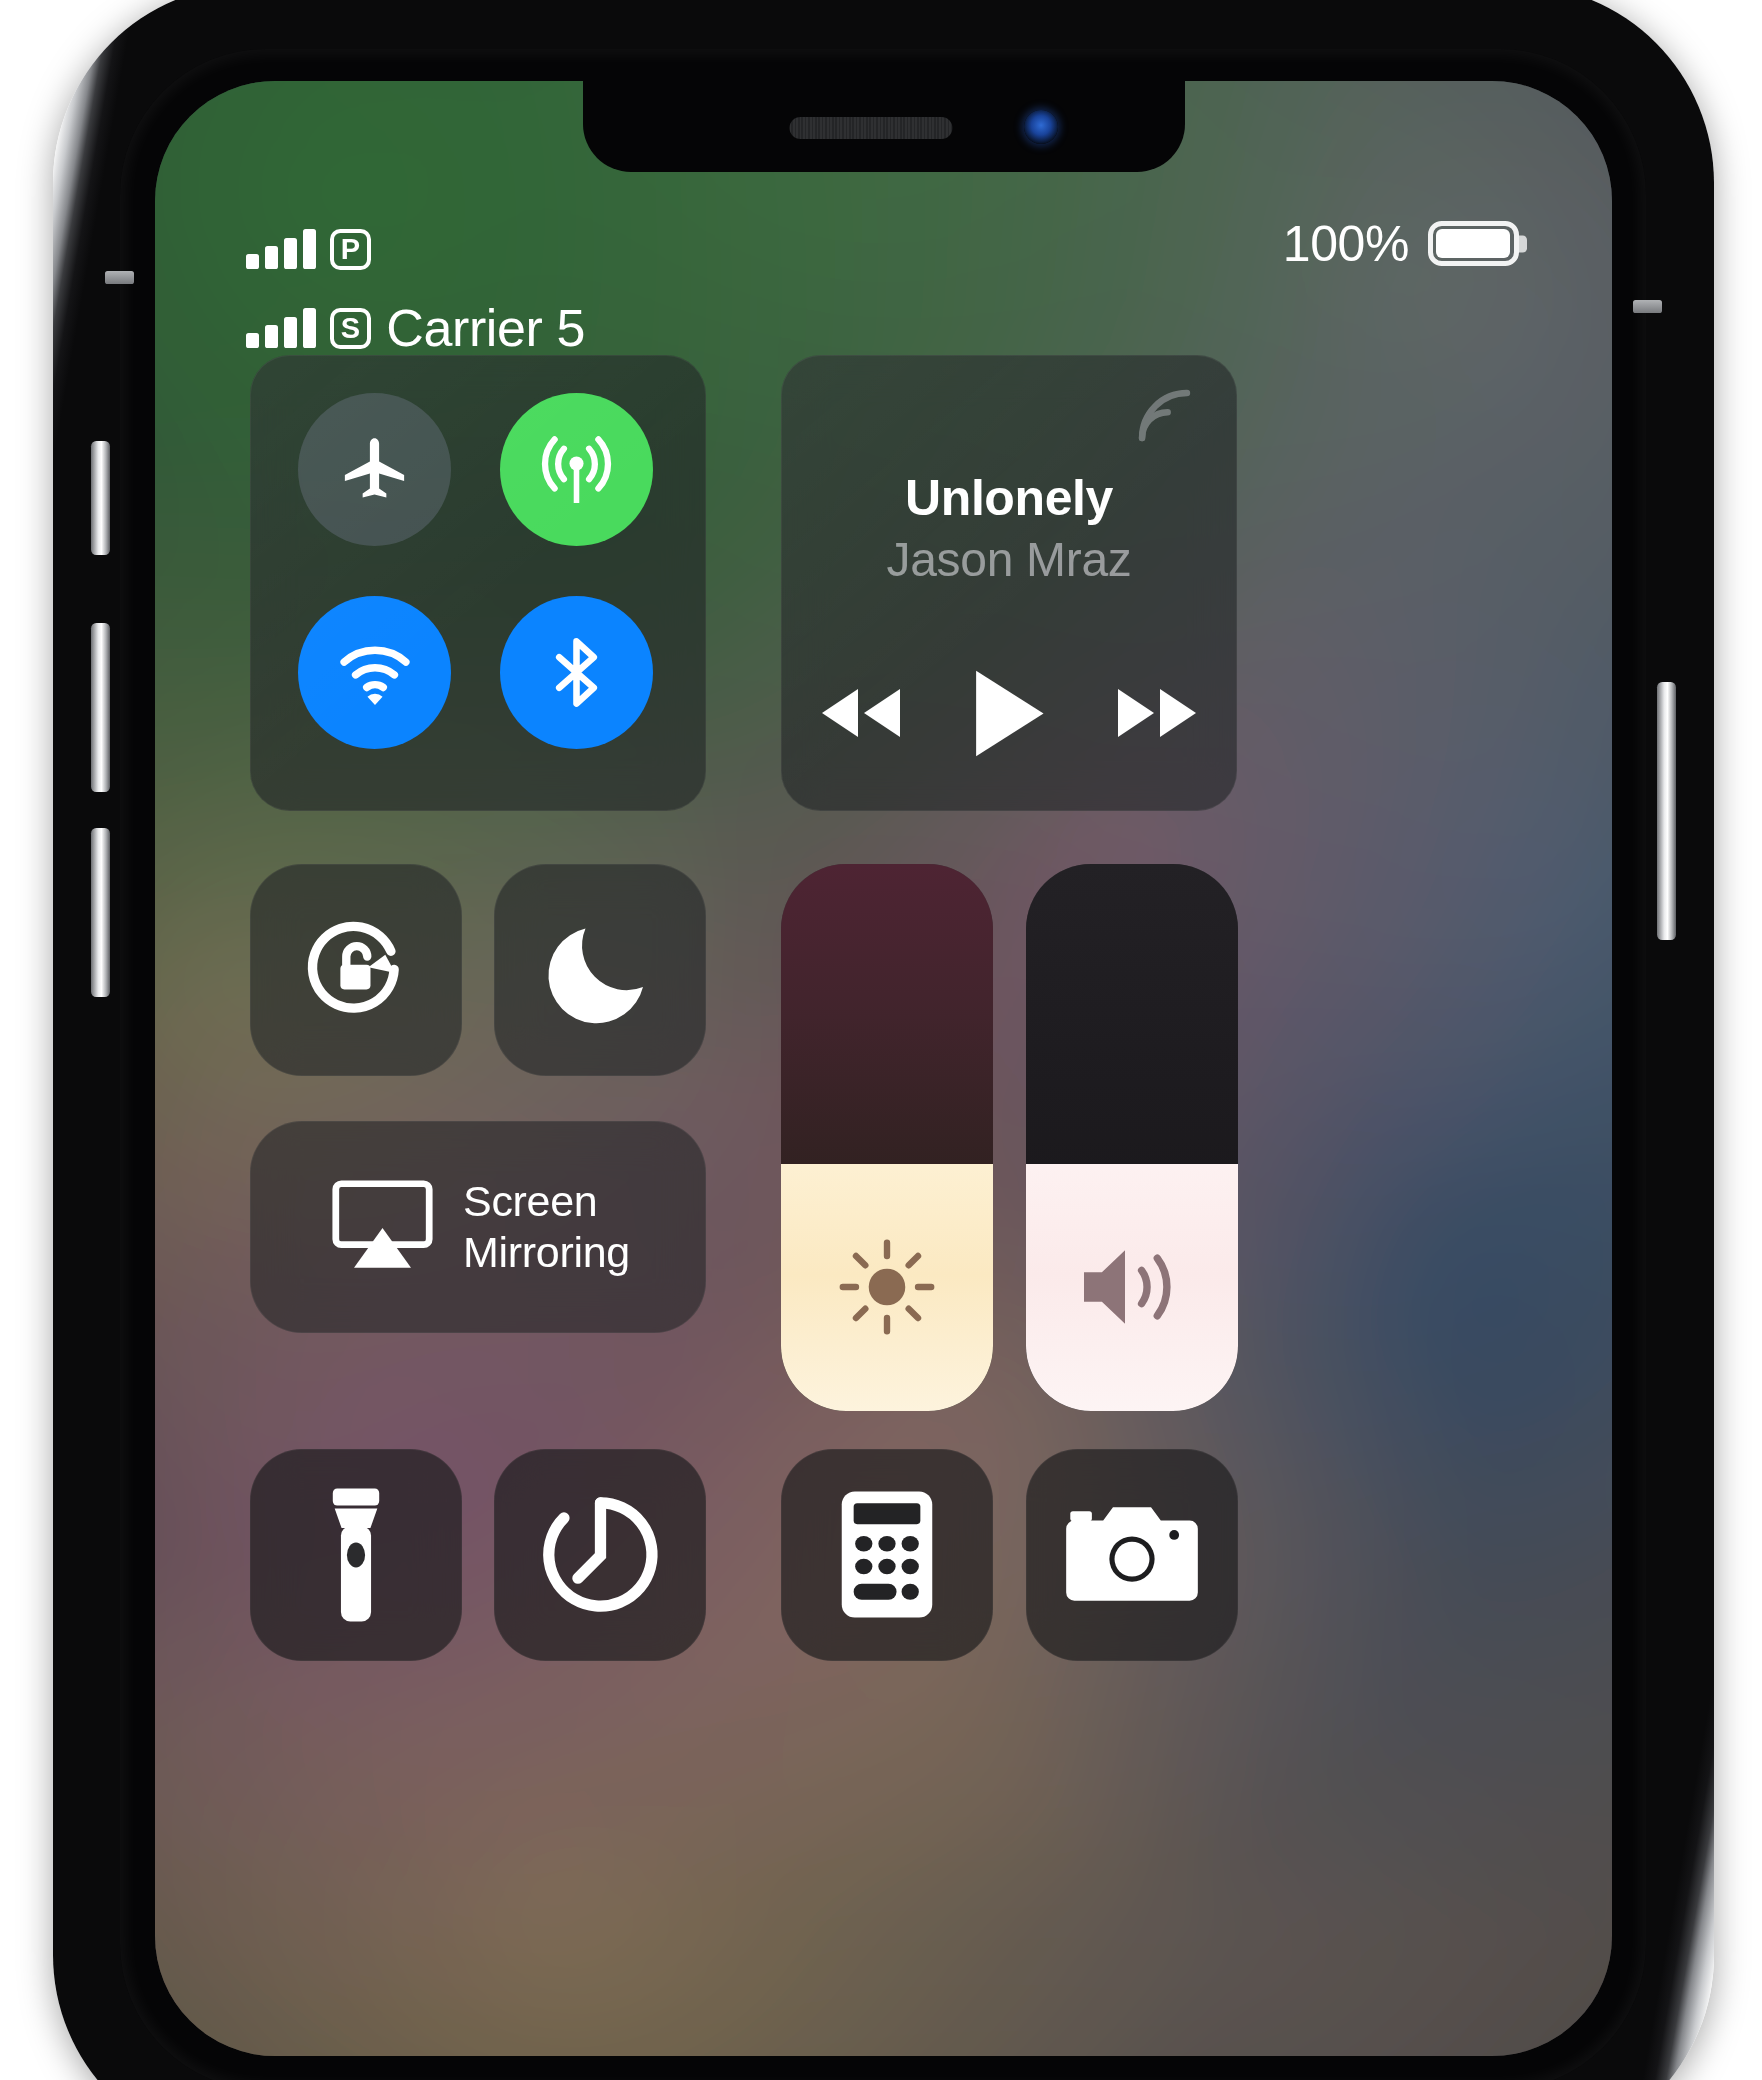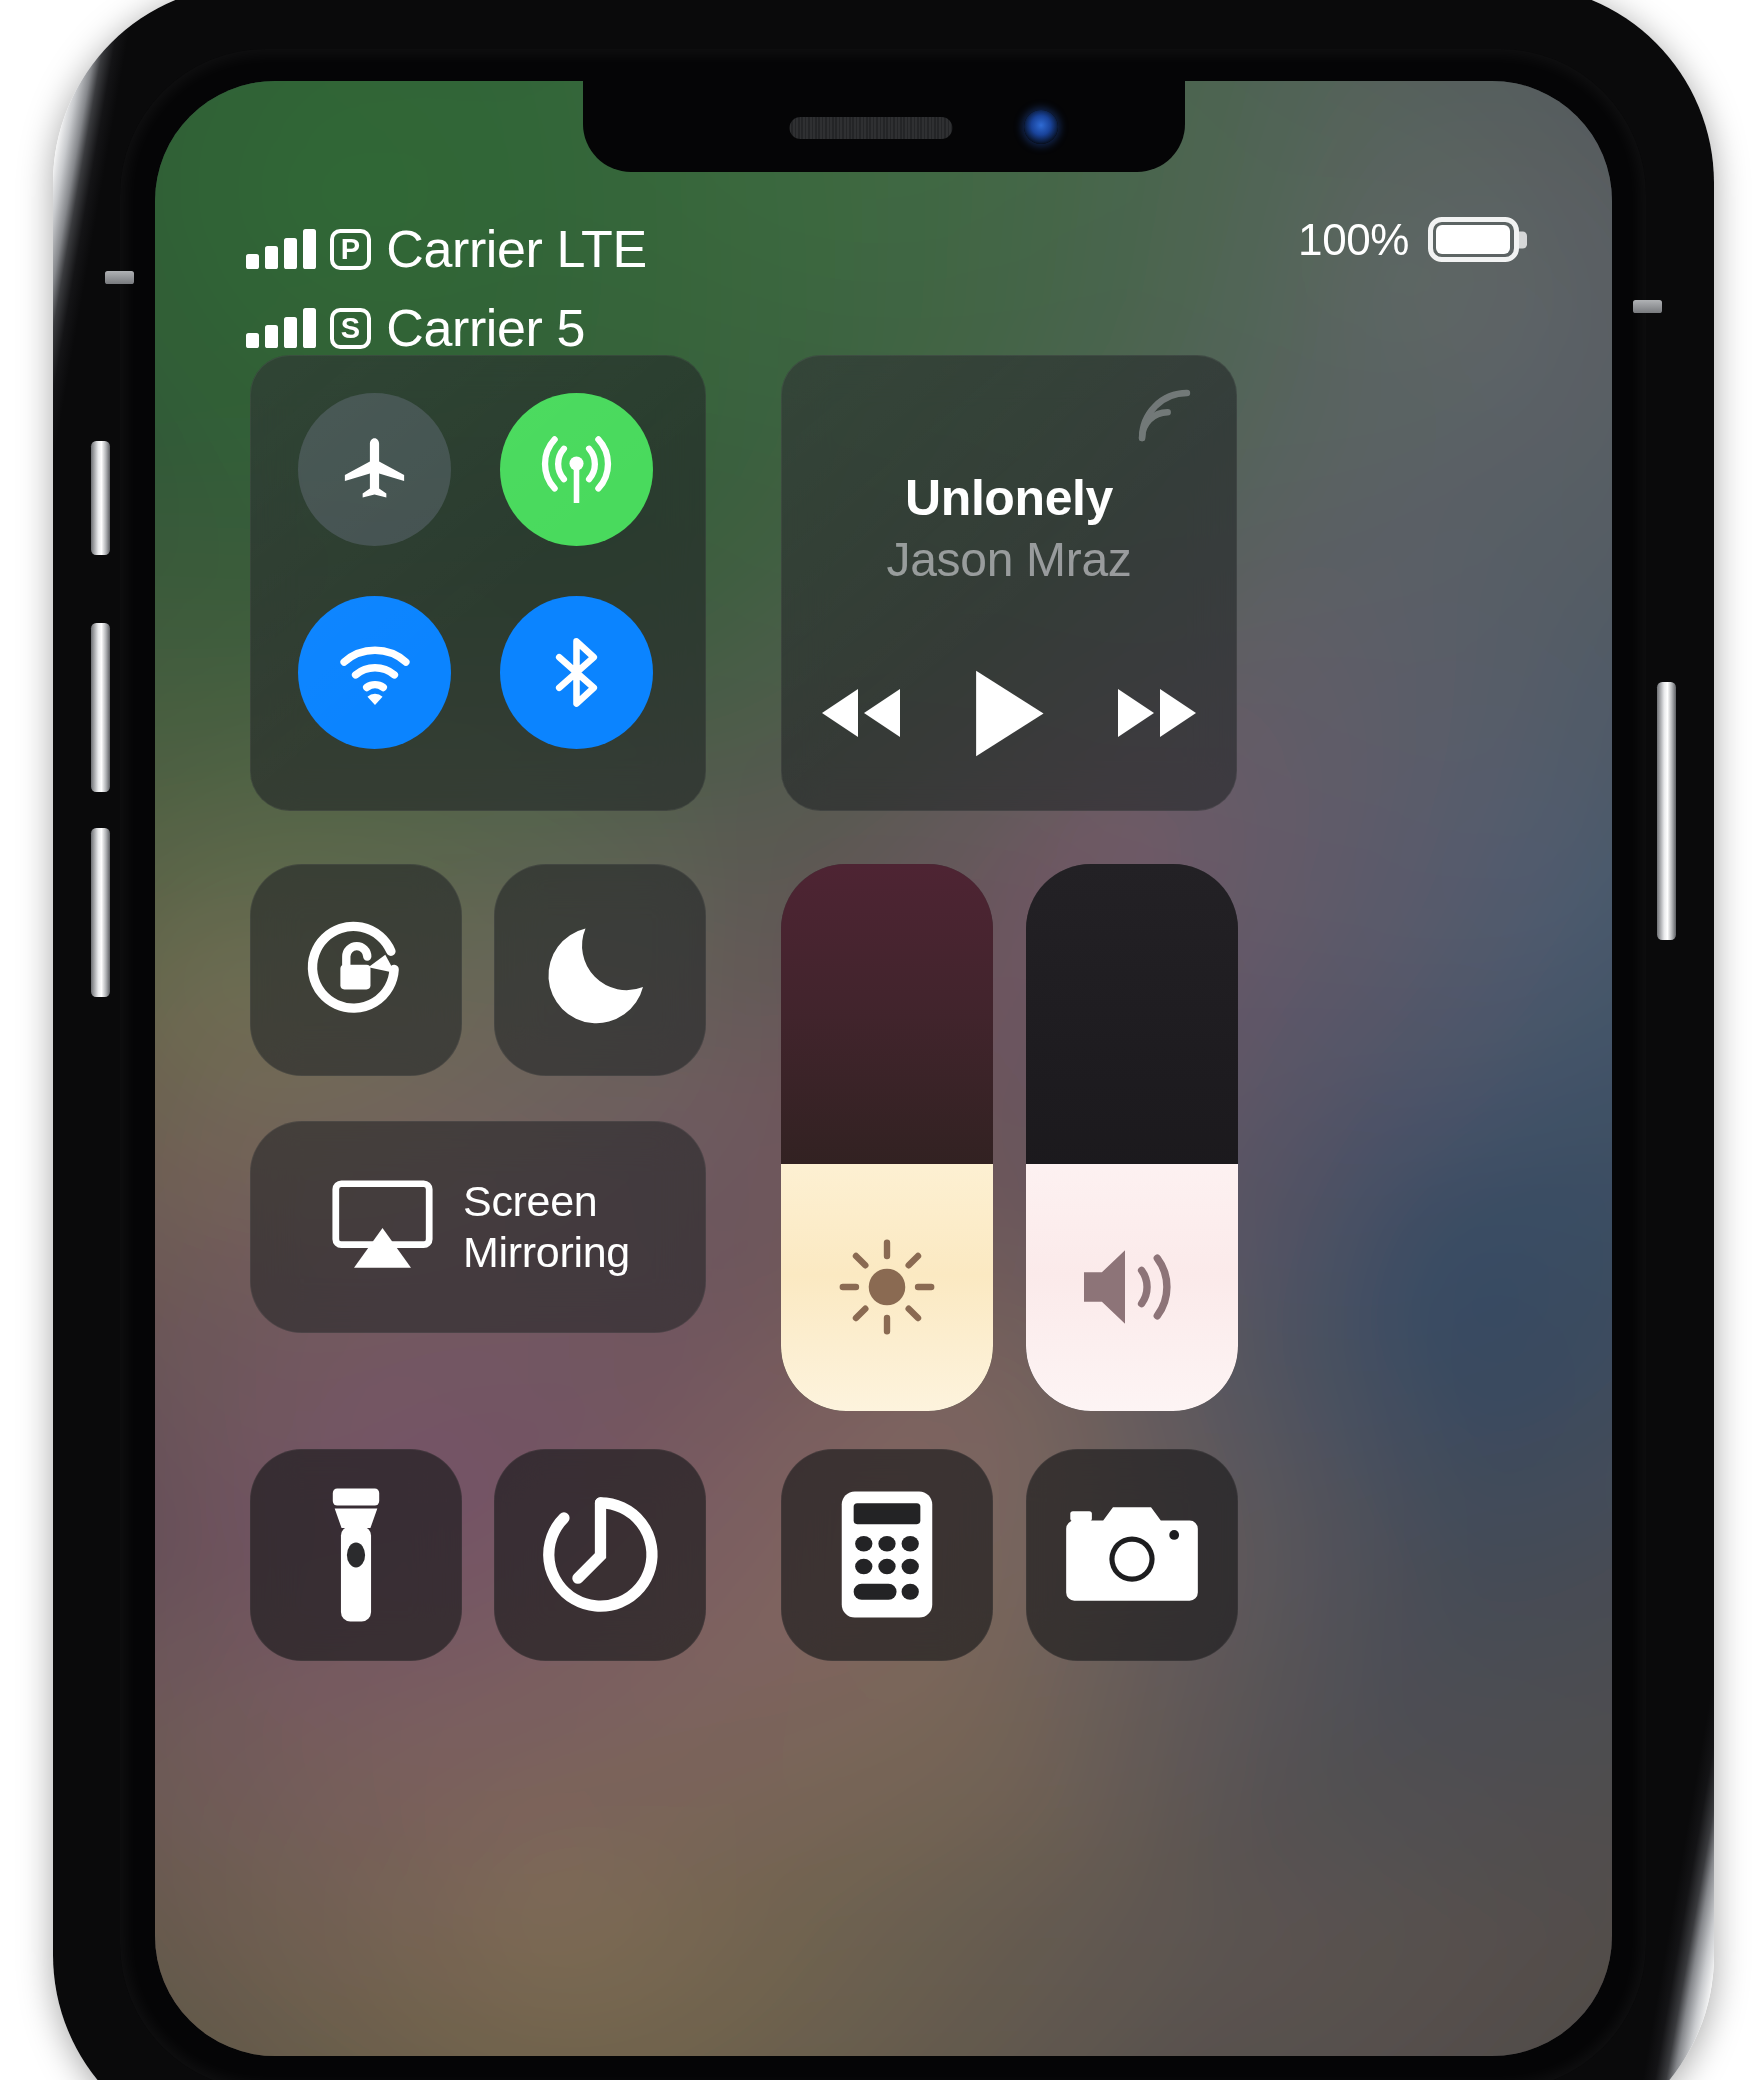--- a/index.html
+++ b/index.html
@@ -138,21 +138,21 @@
   .bars i:nth-child(4){ height: 40px; }
   .simbadge {
     width: 41px; height: 41px; border: 4.3px solid #fff; border-radius: 10.3px;
     display: flex; align-items: center; justify-content: center;
     font-size: 29px; font-weight: bold; line-height: 1; margin-right: 15.5px;
     letter-spacing: 0;
   }
   .carrier-name { font-size: 52px; font-weight: 400; letter-spacing: -0.4px; white-space: nowrap; }
 
   .status-right { position: absolute; right: 93px; top: 5.2px; display: flex; align-items: center; }
-  #battery-pct { font-size: 44px; font-weight: 400; margin-right: 19px; letter-spacing: -0.4px; }
+  #battery-pct { font-size: 50px; font-weight: 400; margin-right: 19px; letter-spacing: -0.4px; }
   .batt-shell {
     position: relative; width: 91px; height: 45px;
     border: 5.2px solid rgba(255,255,255,0.92); border-radius: 13.8px;
     display:flex; align-items:center;
   }
   .batt-fill { height: 29px; background:#fff; border-radius: 6px; margin: 0 3.4px; }
   .batt-nub {
     position:absolute; right:-13px; top:50%; transform:translateY(-50%);
     width: 7.7px; height: 17px; border-radius: 0 4.3px 4.3px 0;
     background: rgba(255,255,255,0.75);
@@ -295,21 +295,20 @@
         <div class="status-line">
           <div class="bars">
             <i></i>
               <i></i>
               <i></i>
               <i></i>
           </div>
           <div class="simbadge">
             <span>P</span>
           </div>
-          <div class="carrier-name">Carrier LTE</div>
         </div>
 
         <div class="status-line">
           <div class="bars">
             <i></i>
               <i></i>
               <i></i>
               <i></i>
           </div>
           <div class="simbadge">

